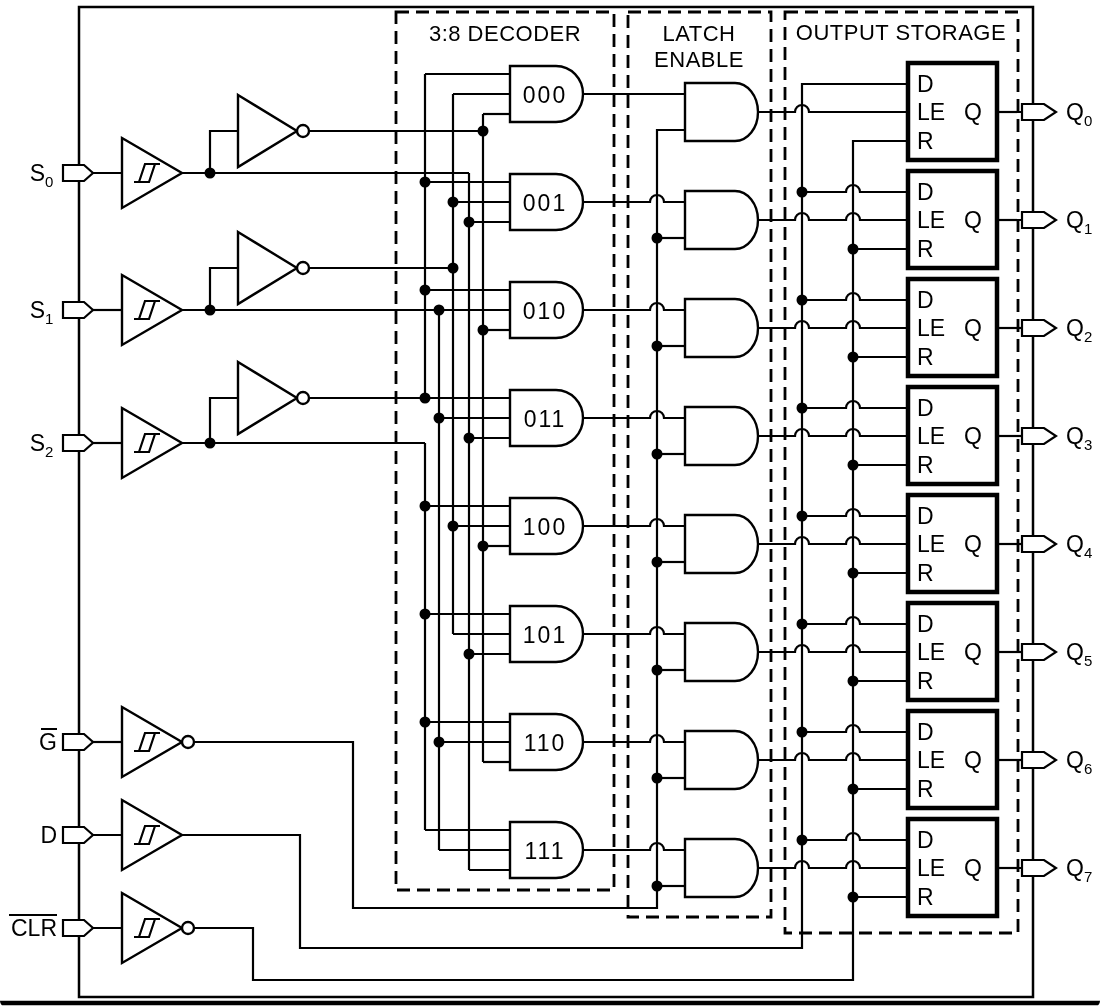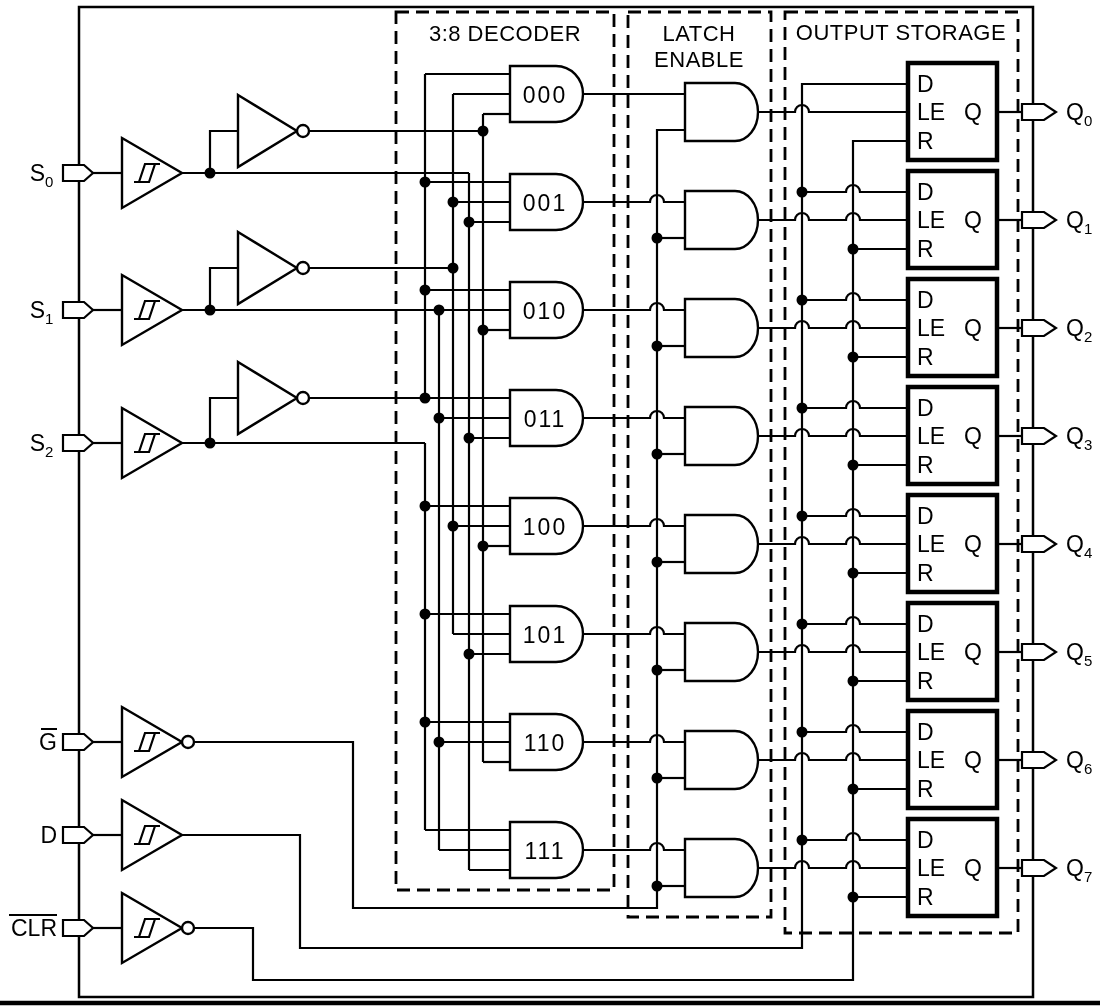--- a/index.html
+++ b/index.html
@@ -1,16 +1,16 @@
 <!DOCTYPE html>
 <html><head>
 <meta charset="utf-8">
 <style>
   html,body{margin:0;padding:0;background:#ffffff;}
-  #stage{position:relative;width:1100px;height:1007px;background:#ffffff;overflow:hidden;}
+  #stage{position:relative;width:1100px;height:1007px;background:#ffffff;overflow:hidden;border-radius:6px;}
   svg text{font-family:"Liberation Sans", sans-serif;fill:#000;}
   .title{letter-spacing:0.5px;}
   .gatelabel{letter-spacing:2px;}
 </style>
 </head>
 <body>
 
 <div id="stage">
   <svg id="schematic" width="1100" height="1007" viewBox="0 0 1100 1007" xmlns="http://www.w3.org/2000/svg">
       <rect x="396" y="12" width="218" height="878" fill="none" stroke="#000000" stroke-width="2.8" stroke-dasharray="13 7"></rect>

